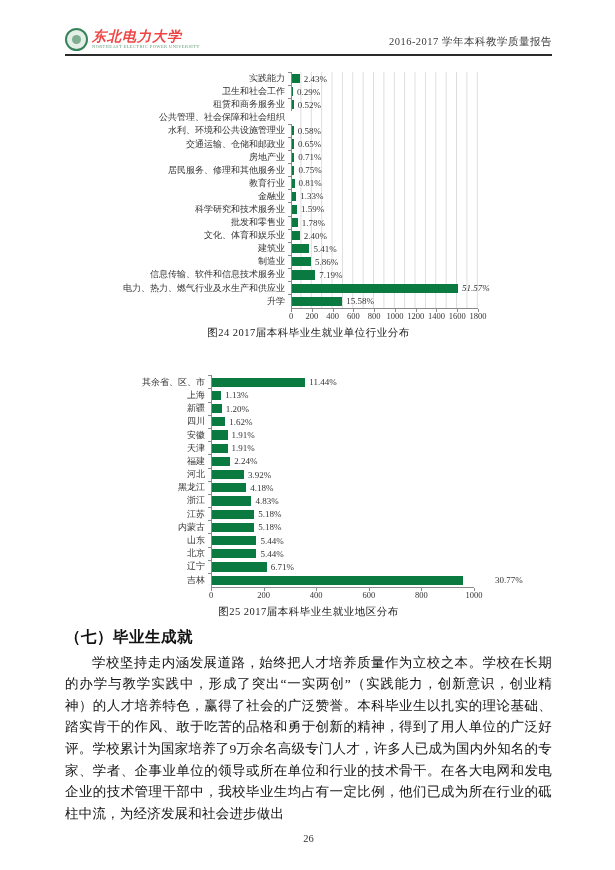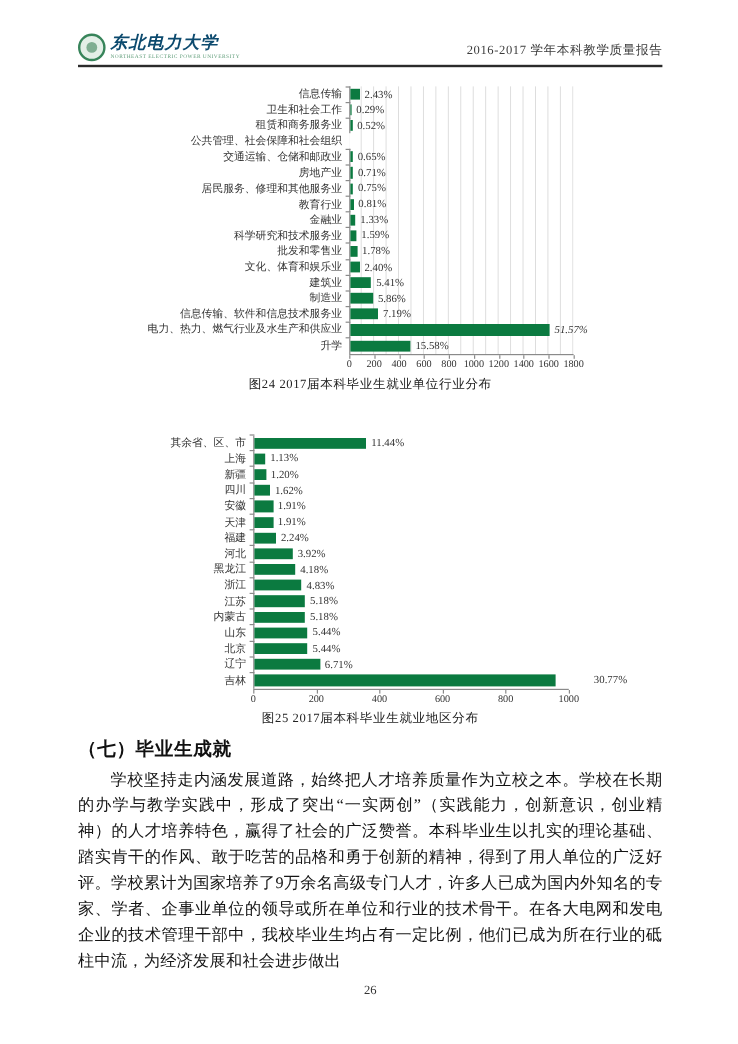--- a/index.html
+++ b/index.html
@@ -17,21 +17,21 @@
     border-bottom:2px solid #2b2b2b;padding-bottom:3px;
   }
   .logo{display:flex;align-items:center;gap:4px;}
   .logo-mark{
     width:19px;height:19px;border-radius:50%;
     border:2px solid #37845a;background:#e3efe7;
     display:flex;align-items:center;justify-content:center;
   }
   .logo-mark-inner{width:9px;height:9px;border-radius:50%;background:#7fae92;}
   .logo-txt{display:flex;flex-direction:column;line-height:1;}
-  .logo-cn{font-size:14px;font-weight:bold;font-style:italic;color:#0c4a6e;letter-spacing:1px;}
+  .logo-cn{font-size:14px;font-weight:bold;font-style:italic;color:#ef4444;letter-spacing:1px;}
   .logo-en{font-size:4.5px;color:#5d9b77;letter-spacing:.4px;margin-top:1px;}
   .header-title{font-size:10.5px;color:#3c3c3c;letter-spacing:.5px;padding-bottom:2px;}
 
   
   .chart{position:relative;}
   .chart .rows{position:relative;}
   .row{height:13.1px;display:flex;align-items:center;position:relative;}
   .cat{
     text-align:right;font-size:9px;color:#333;white-space:nowrap;
     overflow:visible;line-height:1;
@@ -100,21 +100,21 @@
           <span class="logo-en">NORTHEAST ELECTRIC POWER UNIVERSITY</span>
         </div>
       </div>
       <div class="header-title">2016-2017 学年本科教学质量报告</div>
     </div>
 
     <div class="chart chart-industry">
       <div class="rows">
           <div class="grid"></div>
           <div class="row">
-            <div class="cat">信息传输</div>
+            <div class="cat">实践能力</div>
             <div class="track">
               <div class="bar" style="width: 4.16667%; background: rgb(11, 122, 64);"></div>
               <span class="val" style="left: calc(4.16667% + 4px);">2.43%</span>
             </div>
           </div>
           <div class="row">
             <div class="cat">卫生和社会工作</div>
             <div class="track">
               <div class="bar" style="width: 0.5%; background: rgb(11, 122, 64);"></div>
               <span class="val" style="left: calc(0.5% + 4px);">0.29%</span>
@@ -122,20 +122,27 @@
           </div>
           <div class="row">
             <div class="cat">租赁和商务服务业</div>
             <div class="track">
               <div class="bar" style="width: 0.888889%; background: rgb(11, 122, 64);"></div>
               <span class="val" style="left: calc(0.888889% + 4px);">0.52%</span>
             </div>
           </div>
           <div class="row">
             <div class="cat">公共管理、社会保障和社会组织</div>
+          </div>
+          <div class="row">
+            <div class="cat">水利、环境和公共设施管理业</div>
+            <div class="track">
+              <div class="bar" style="width: 1%; background: rgb(11, 122, 64);"></div>
+              <span class="val" style="left: calc(1% + 4px);">0.58%</span>
+            </div>
           </div>
           <div class="row">
             <div class="cat">交通运输、仓储和邮政业</div>
             <div class="track">
               <div class="bar" style="width: 1.11111%; background: rgb(11, 122, 64);"></div>
               <span class="val" style="left: calc(1.11111% + 4px);">0.65%</span>
             </div>
           </div>
           <div class="row">
             <div class="cat">房地产业</div>

